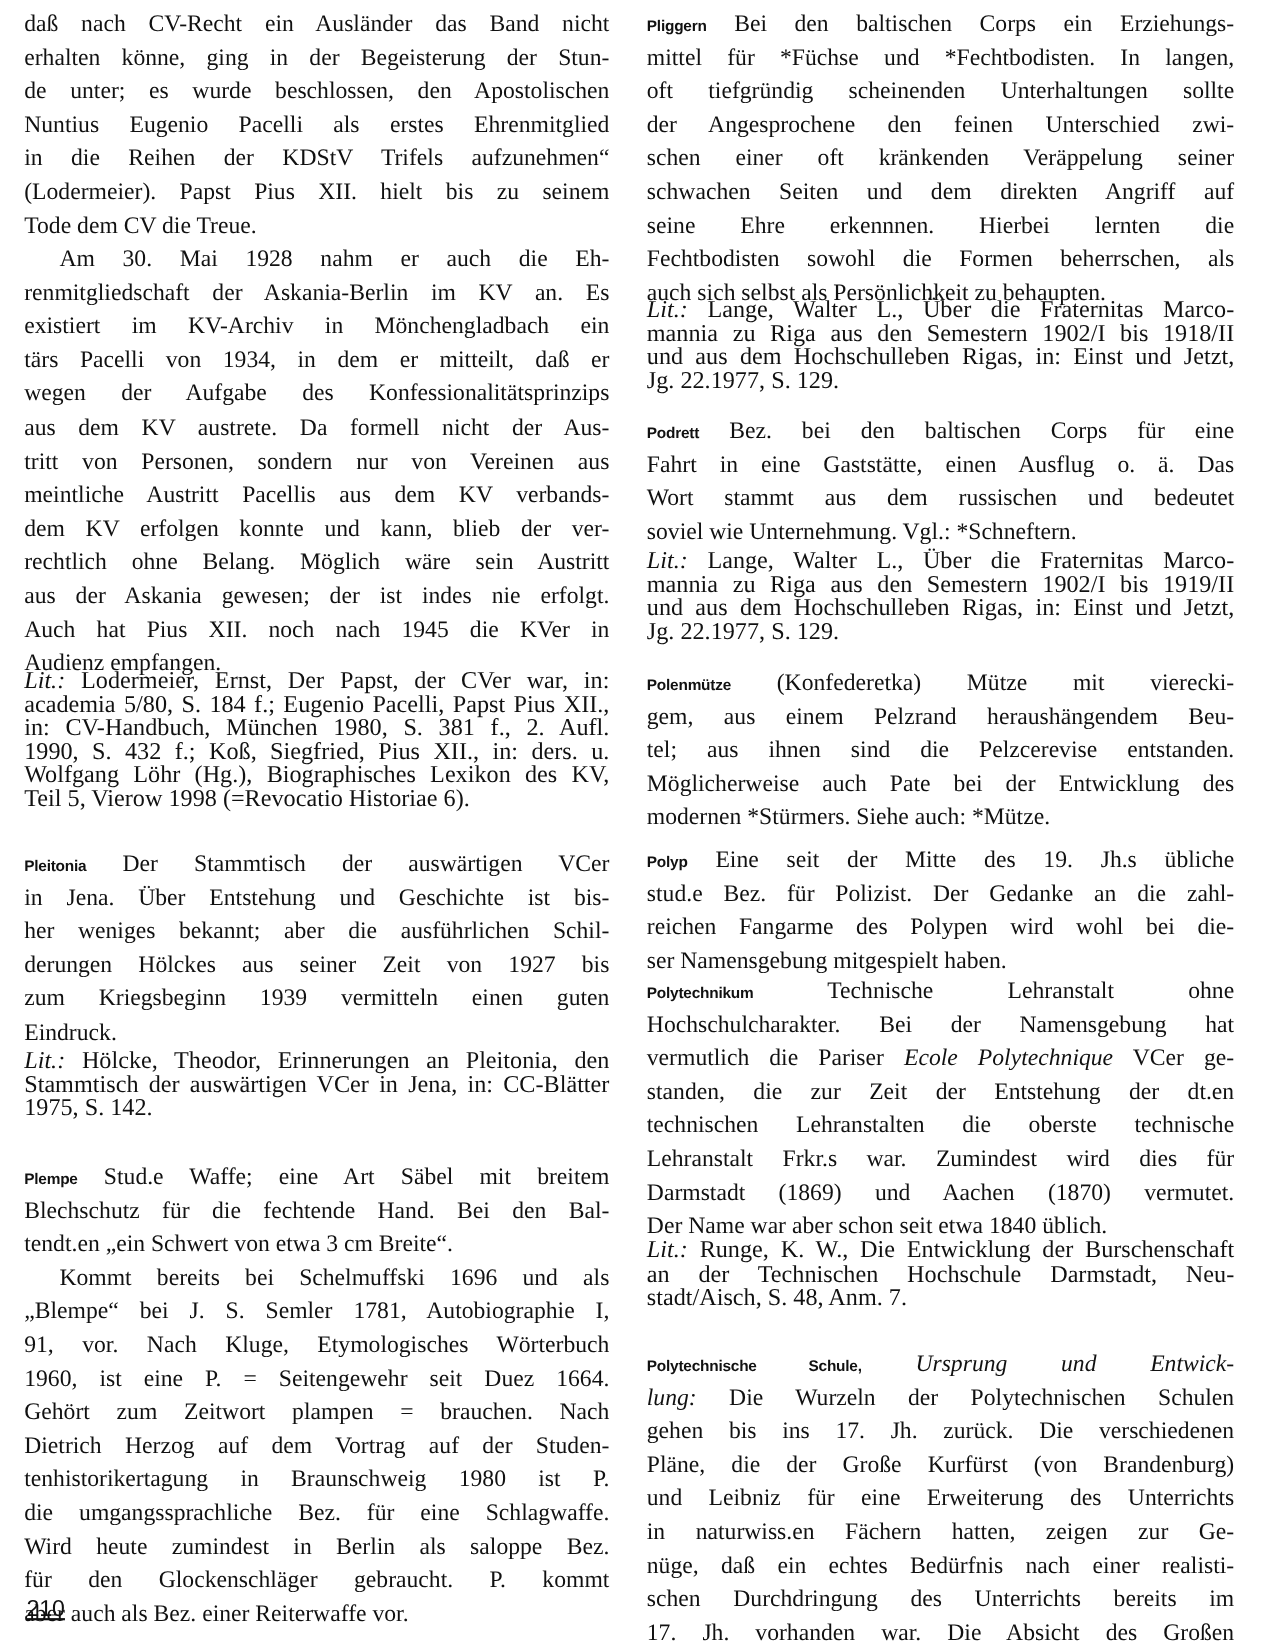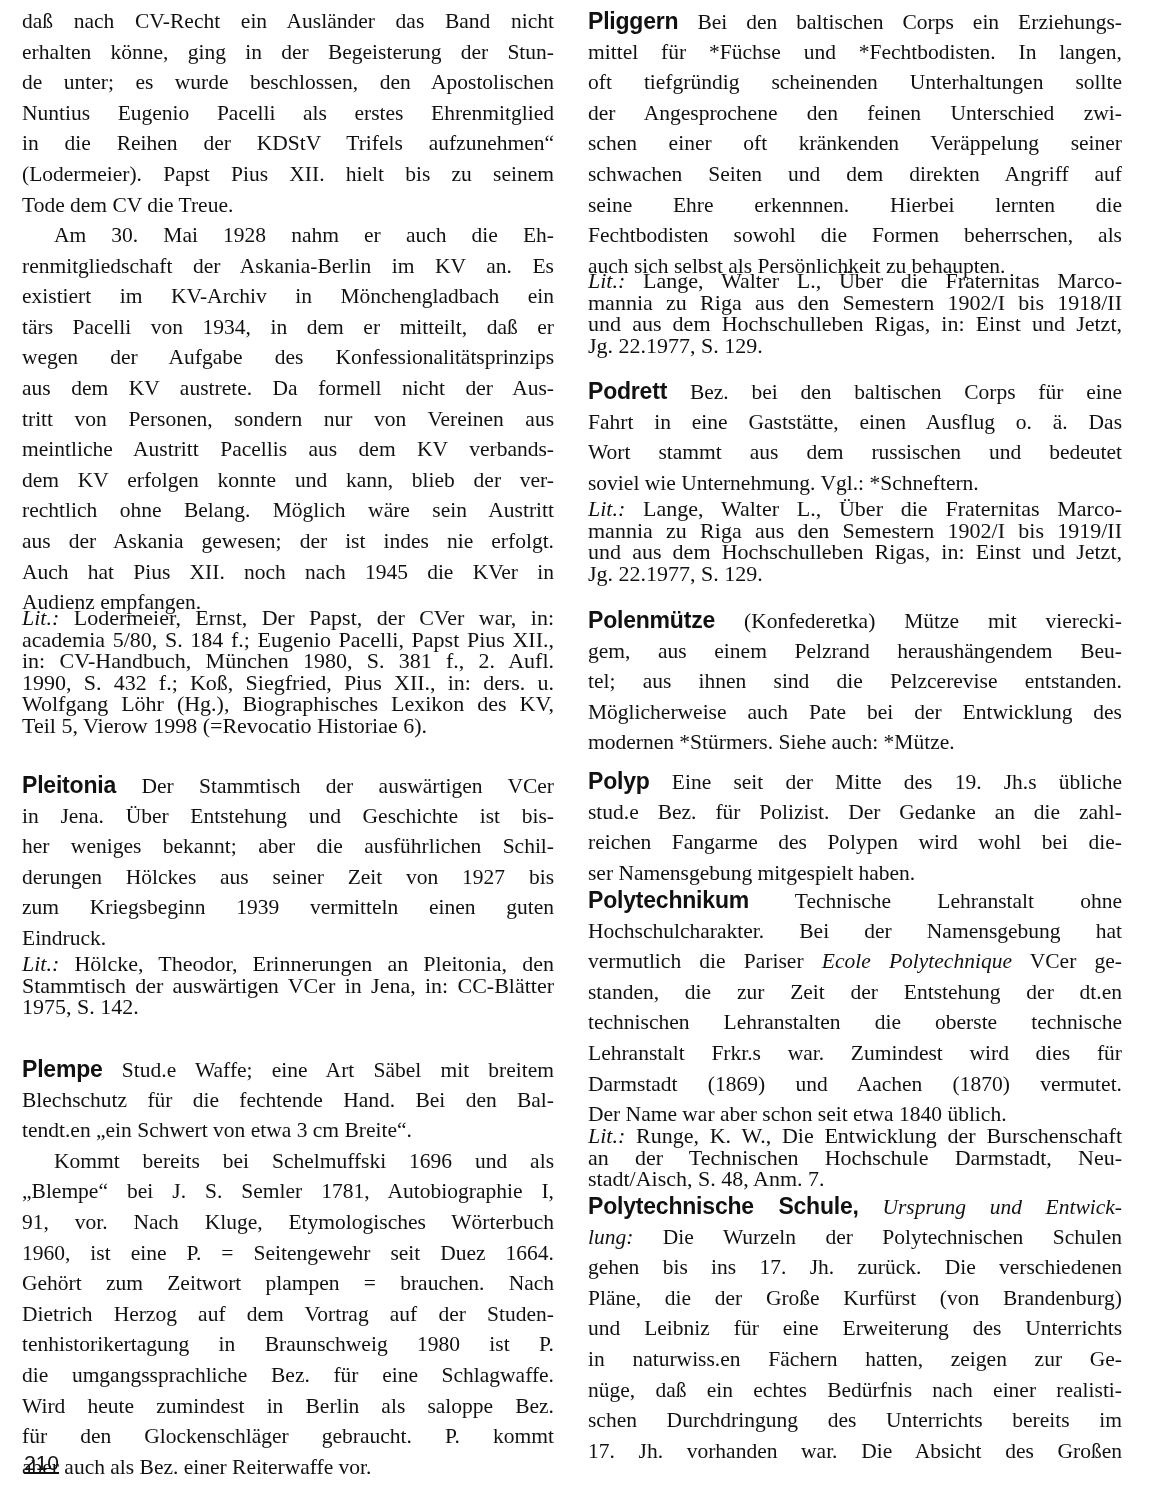--- a/index.html
+++ b/index.html
@@ -10,21 +10,21 @@
   .line {
     font-family: "Liberation Serif", "DejaVu Serif", serif;
     font-size: 21.5px; line-height: 30.6px; height: 30.6px;
     white-space: nowrap; text-align: justify; text-align-last: justify;
     overflow: visible;
   }
   .line.last { text-align-last: left; }
   .line.indent { padding-left: 32px; }
   .lit .line { font-size: 22px; line-height: 21.6px; height: 21.6px; }
   .lit .line.last { text-align-last: left; }
-  .hw { font-family: "Liberation Sans", "DejaVu Sans", sans-serif; font-weight: bold; font-size: 23px; letter-spacing: -0.2px; }
+  .hw { font-family: "Liberation Sans", "DejaVu Sans", sans-serif; font-weight: bold; font-size: 14px; letter-spacing: -0.2px; }
   .it { font-style: italic; }
   .block { position: absolute; left: 0; right: 0; }
   .pageno { position: absolute; left: 24px; top: 1451px; font-family: "Liberation Sans", "DejaVu Sans", sans-serif; font-size: 21px; text-decoration: underline; }
 </style>
 </head>
 <body>
 
 <div class="col col-left">
 
   <div class="block" style="top:6px">
@@ -151,21 +151,21 @@
     <div class="line">Lehranstalt Frkr.s war. Zumindest wird dies für</div>
     <div class="line">Darmstadt (1869) und Aachen (1870) vermutet.</div>
     <div class="line last">Der Name war aber schon seit etwa 1840 üblich.</div>
   </div>
   <div class="block lit" style="top:1125px">
     <div class="line"><span class="it">Lit.:</span><span> Runge, K. W., Die Entwicklung der Burschenschaft</span></div>
     <div class="line">an der Technischen Hochschule Darmstadt, Neu-</div>
     <div class="line last">stadt/Aisch, S. 48, Anm. 7.</div>
   </div>
 
-  <div class="block" style="top:1191px">
+  <div class="block" style="top:1224px">
     <div class="line"><span class="hw">Polytechnische Schule,</span><span class="it"> Ursprung und Entwick-</span></div>
     <div class="line"><span class="it">lung:</span><span> Die Wurzeln der Polytechnischen Schulen</span></div>
     <div class="line">gehen bis ins 17. Jh. zurück. Die verschiedenen</div>
     <div class="line">Pläne, die der Große Kurfürst (von Brandenburg)</div>
     <div class="line">und Leibniz für eine Erweiterung des Unterrichts</div>
     <div class="line">in naturwiss.en Fächern hatten, zeigen zur Ge-</div>
     <div class="line">nüge, daß ein echtes Bedürfnis nach einer realisti-</div>
     <div class="line">schen Durchdringung des Unterrichts bereits im</div>
     <div class="line">17. Jh. vorhanden war. Die Absicht des Großen</div>
   </div>

